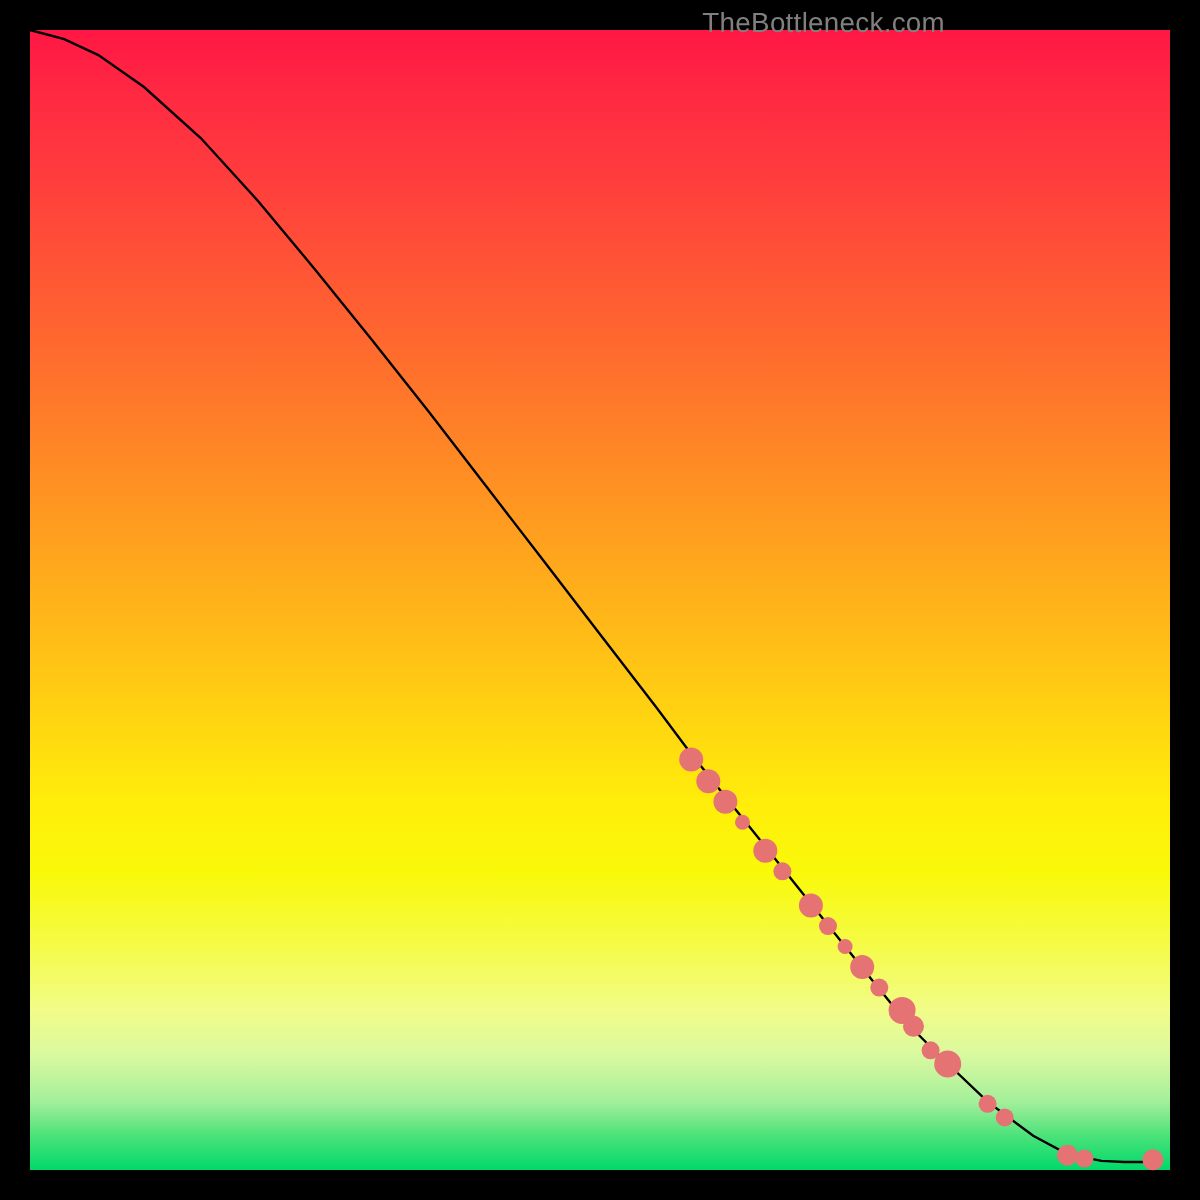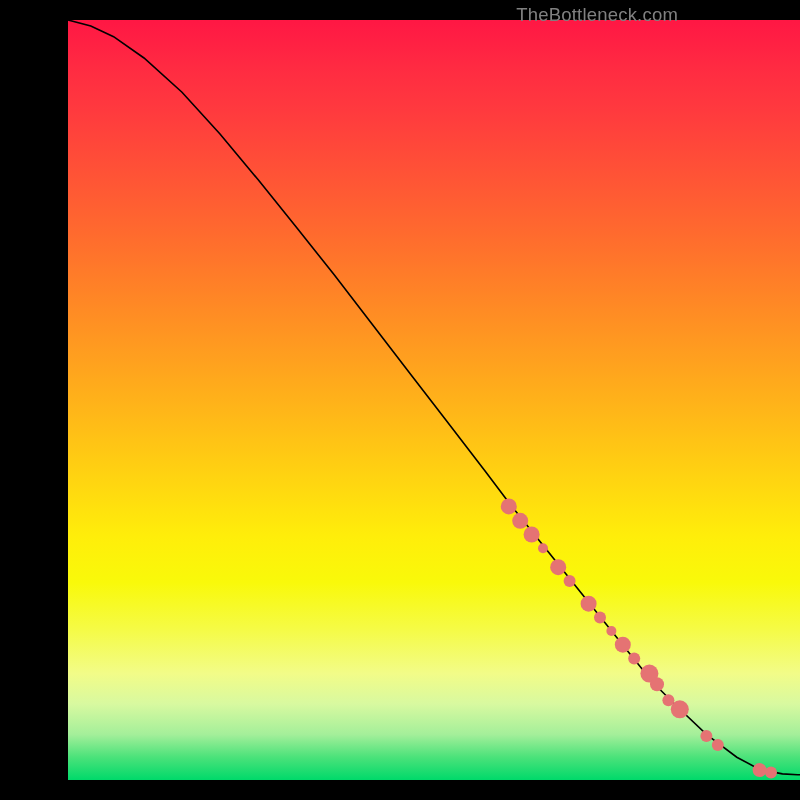--- a/index.html
+++ b/index.html
@@ -11,21 +11,20 @@
     overflow: hidden;
     font-family: Arial, Helvetica, sans-serif;
   }
   .frame {
     position: absolute;
     top: 0;
     left: 0;
     width: 652px;
     height: 800px;
     background: #000;
-    margin-left: 48px;
   }
   .plot {
     position: absolute;
     left: 20px;
     top: 20px;
     width: 760px;
     height: 760px;
     
     background: linear-gradient(
       to bottom,

